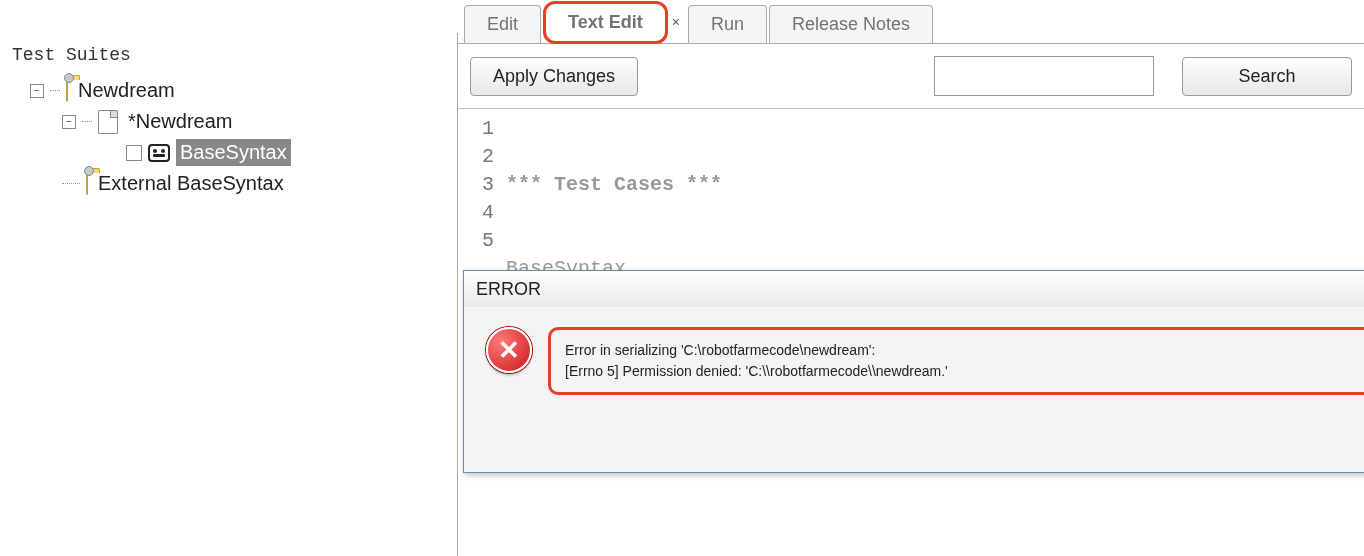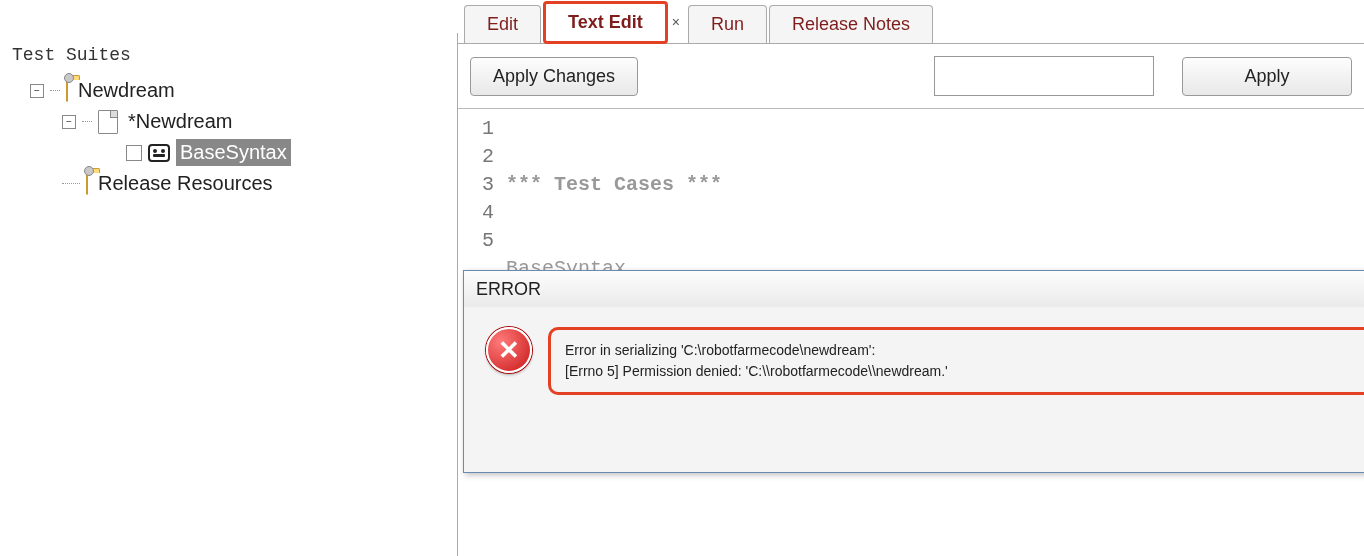--- a/index.html
+++ b/index.html
@@ -146,36 +146,36 @@
       padding-left: 6px;
       border-bottom: 1px solid #aaa;
       gap: 0;
     }
     .tab {
       padding: 8px 22px;
       border: 1px solid #aaa;
       border-bottom: none;
       border-radius: 4px 4px 0 0;
       background: #f5f5f5;
-      color: #7f1d1d;
+      color: #737373;
       font-size: 18px;
       cursor: pointer;
       margin-right: 2px;
       display: flex;
       align-items: center;
       gap: 8px;
     }
     .tab.active {
       background: #fff;
       position: relative;
       top: 1px;
     }
     .tab.highlighted {
       border: 3px solid #e44023;
-      border-radius: 4px;
+      border-radius: 12px;
       font-weight: bold;
     }
     .tab-close {
       font-size: 14px;
       color: #555;
       cursor: pointer;
     }
     .toolbar {
       display: flex;
       align-items: center;
@@ -336,21 +336,21 @@
       <span class="checkbox-icon"></span>
       <span class="robot-icon"></span>
       <span class="tree-label selected">BaseSyntax</span>
     </div>
 
     <div class="tree-row indent-2">
       <span class="dotted-h" style="width:18px"></span>
       <span style="position:relative">
         <span class="folder-icon"></span><span class="gear-badge"></span>
       </span>
-      <span class="tree-label">Release Resources</span>
+      <span class="tree-label">External BaseSyntax</span>
     </div>
 
   </div>
 </div>
 
 <div class="right-panel">
 
   <div class="tabs">
     <div class="tab">
       <span>Edit</span>
@@ -364,21 +364,21 @@
     </div>
     <div class="tab">
       <span>Release Notes</span>
     </div>
   </div>
 
   <div class="toolbar">
     <button class="btn">Apply Changes</button>
     <div class="toolbar-spacer"></div>
     <input class="text-input search-input" value="" style="">
-    <button class="btn" style="width:170px">Apply</button>
+    <button class="btn" style="width:170px">Search</button>
   </div>
 
   <div class="editor">
     <div class="gutter">
       <div>1</div>
       <div>2</div>
       <div>3</div>
       <div>4</div>
       <div>5</div>
     </div>

